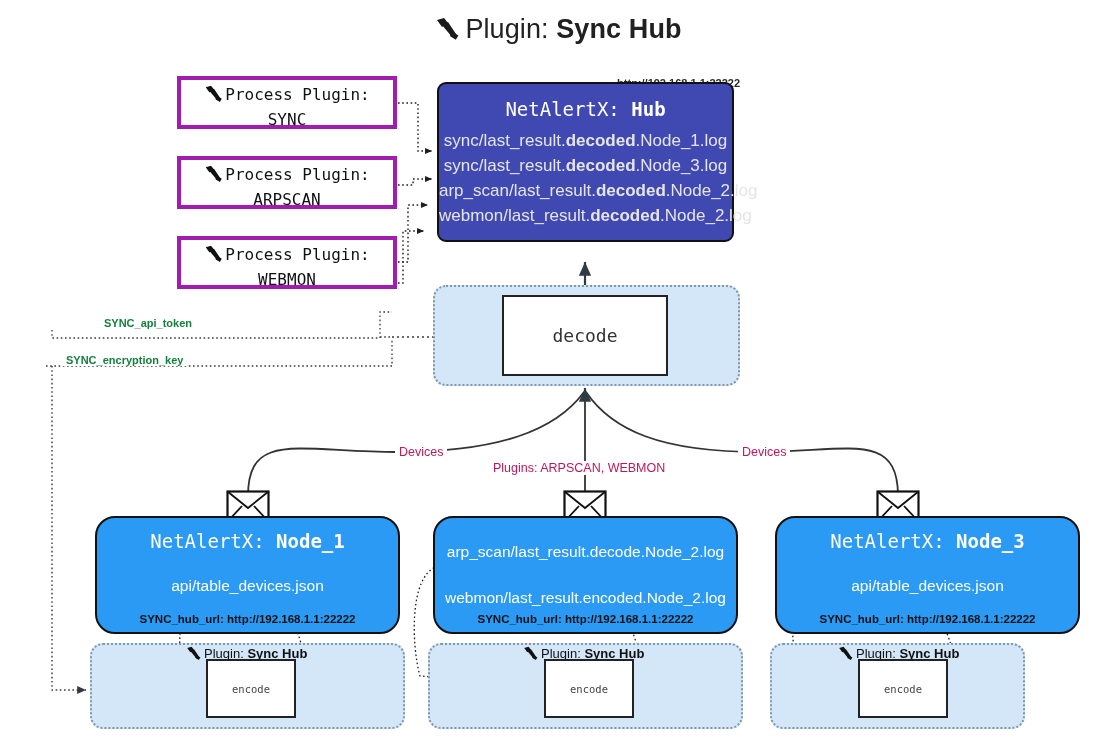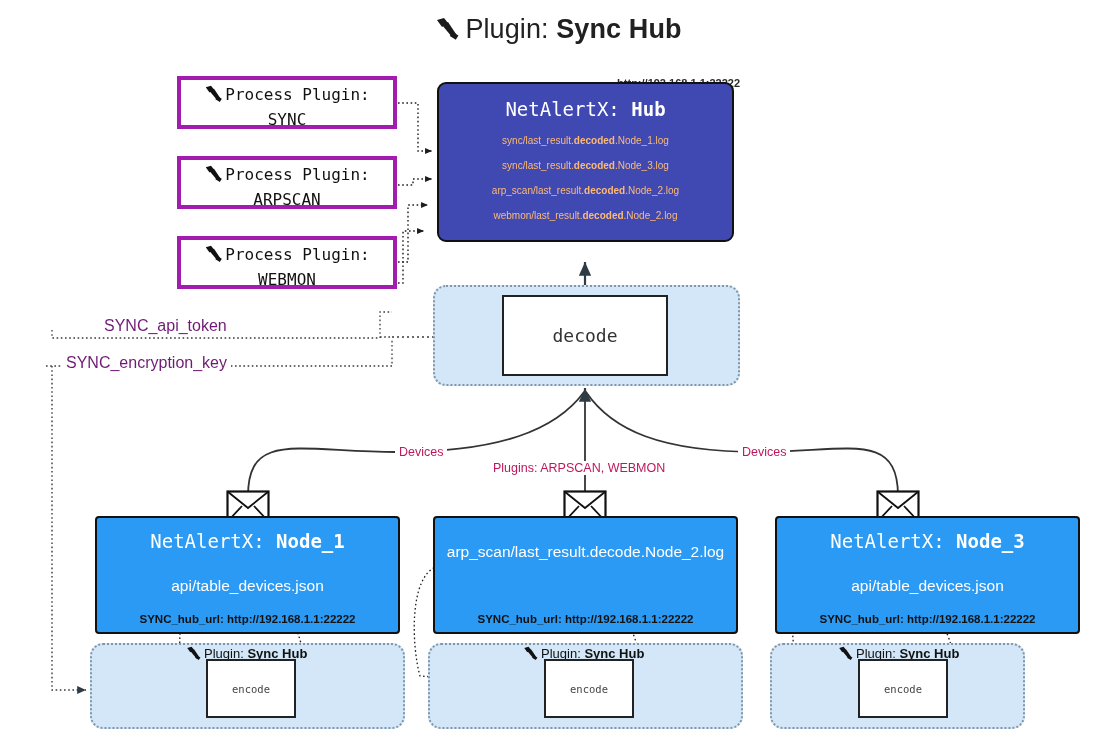--- a/index.html
+++ b/index.html
@@ -26,45 +26,45 @@
 
   
   #hub-url{position:absolute;left:440px;top:77px;width:300px;text-align:right;
            font-size:11px;font-weight:bold;color:#2b2b2b;}
   #hub{position:absolute;left:437px;top:82px;width:297px;height:160px;
        background:#4049b2;border:2.5px solid #111;border-radius:9px;
        box-sizing:border-box;}
   #hub .hubtitle{font-family:"DejaVu Sans Mono","Liberation Mono",monospace;
        font-size:19px;color:#fff;text-align:center;margin-top:14px;}
   #hub .hubtitle b{font-weight:bold;}
-  #hub .logline{color:#fdba74;font-size:10px;text-align:center;line-height:25px;
+  #hub .logline{color:#e5e5e5;font-size:17px;text-align:center;line-height:25px;
                 white-space:nowrap;}
   #hub .logline b{font-weight:bold;}
   #hub .logs{margin-top:8px;}
 
   
   #decode-band{position:absolute;left:433px;top:285px;width:307px;height:101px;
        background:#d3e7f8;border:2px dotted #7f96ab;border-radius:13px;
        box-sizing:border-box;}
   #decode-box{position:absolute;left:502px;top:295px;width:166px;height:81px;
        background:#fff;border:2.5px solid #222;box-sizing:border-box;
        display:flex;align-items:center;justify-content:center;
        font-family:"DejaVu Sans Mono","Liberation Mono",monospace;font-size:18px;color:#333;}
 
   
-  .keylabel{position:absolute;font-size:16px;color:#701a75;background:#fff;
-            padding:0 4px;white-space:nowrap;}
+  .keylabel{position:absolute;font-size:11px;color:#15803d;background:#fff;
+            padding:0 4px;white-space:nowrap;font-weight:bold;}
 
   
   .edgelabel{position:absolute;font-size:12.5px;color:#be185d;background:#fff;
              padding:0 4px;white-space:nowrap;}
 
   
   .node{position:absolute;width:305px;height:118px;background:#2b9af4;
-        border:2.5px solid #111;border-radius:4px;box-sizing:border-box;}
+        border:2.5px solid #111;border-radius:20px;box-sizing:border-box;}
   .node .ntitle{font-family:"DejaVu Sans Mono","Liberation Mono",monospace;
         font-size:19px;color:#fff;text-align:center;margin-top:12px;}
   .node .ntitle b{font-weight:bold;}
   .node .nline{color:#fff;font-size:15.5px;text-align:center;line-height:25px;
                white-space:nowrap;margin-top:21px;}
   .node .nlines{margin-top:8px;}
   .node .nfoot{position:absolute;left:0;bottom:7px;width:100%;text-align:center;
                font-size:11.5px;font-weight:bold;color:#111;}
 
   
@@ -231,20 +231,21 @@
   </div>
   <div class="nlines">
     <div class="nline">api/table_devices.json</div>
   </div>
   <div class="nfoot">SYNC_hub_url: http://192.168.1.1:22222</div>
 </div>
 
 <div class="node" style="left:433px;top:516px;">
   <div class="nlines">
     <div class="nline">arp_scan/last_result.decode.Node_2.log</div>
+    <div class="nline">webmon/last_result.encoded.Node_2.log</div>
   </div>
   <div class="nfoot">SYNC_hub_url: http://192.168.1.1:22222</div>
 </div>
 
 <div class="node" style="left:775px;top:516px;">
   <div class="ntitle">
     <span>NetAlertX:</span>
     <b>Node_3</b>
   </div>
   <div class="nlines">

